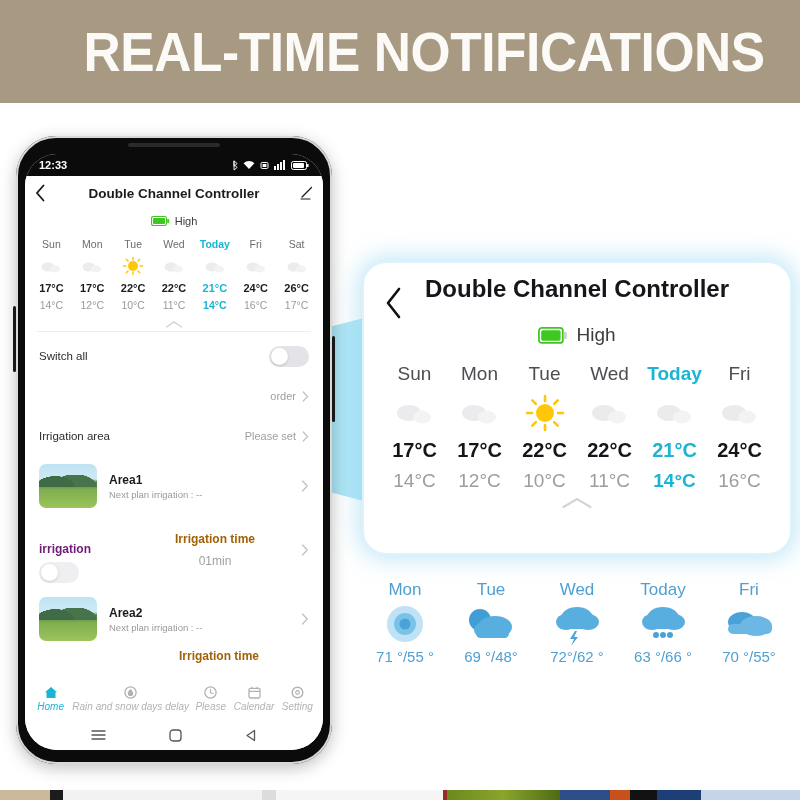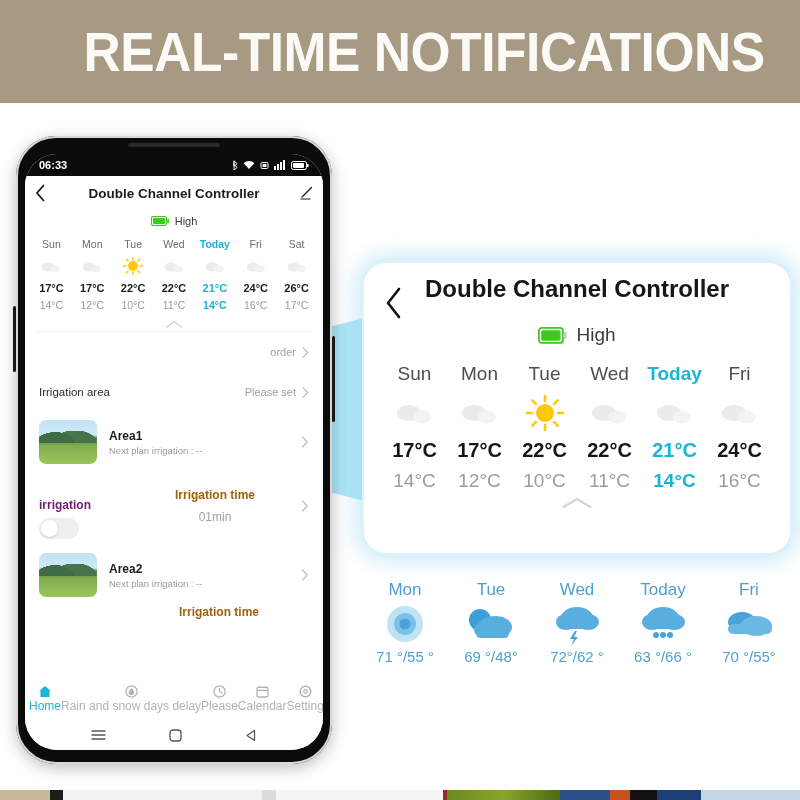--- a/index.html
+++ b/index.html
@@ -186,21 +186,21 @@
   .irr-time { font-size: 12px; color: #a0a0a4; margin-top: 8px; }
 
   
   .tabbar {
     margin-top: auto; flex: none;
     height: 44px; display: flex; align-items: center;
     background: #ffffff; padding: 0 4px;
   }
   .tab { flex: 1; text-align: center; }
   .tab-ico { height: 16px; display: flex; align-items: center; justify-content: center; }
-  .tab-lbl { font-size: 12px; color: #b2b2b6; margin-top: 0; white-space: nowrap; }
+  .tab-lbl { font-size: 10px; color: #b2b2b6; margin-top: 0; white-space: nowrap; font-style: italic; }
   .tab.active .tab-lbl { color: #1ab4d4; }
 
   .navbar {
     height: 30px; flex: none;
     background: #ffffff;
     display: flex; align-items: center; justify-content: space-around;
     padding: 0 34px;
   }
 
   
@@ -274,21 +274,21 @@
 
 <div class="phone">
   <div class="phone-outline"></div>
   <div class="phone-speaker"></div>
   <div class="phone-btn-left"></div>
   <div class="phone-btn-right"></div>
 
   <div class="screen">
 
     <div class="statusbar">
-      <span>06:33</span>
+      <span>12:33</span>
       <span class="status-icons">
         <svg width="7" height="11" viewBox="0 0 7 11">
           <path d="M2 1 L5.2 3.6 L2 6.2 L2 0.8 L2 10 L5.2 7.4 L2 4.8" fill="none" stroke="#fff" stroke-width="0.9"></path>
         </svg>
         <svg width="12" height="10" viewBox="0 0 12 10">
           <path d="M6 9 L0.6 3.2 A8 8 0 0 1 11.4 3.2 Z" fill="#fff"></path>
         </svg>
         <svg width="11" height="9" viewBox="0 0 11 9">
           <rect x="2" y="1.5" width="7" height="6" rx="1.2" fill="none" stroke="#fff" stroke-width="1"></rect>
           <rect x="3.6" y="3" width="3.8" height="3" fill="#fff"></rect>
@@ -406,20 +406,24 @@
     </div>
 
     <div class="fc-collapse">
       <svg width="18" height="9" viewBox="0 0 18 9">
         <path d="M1.5 7 L9 1.8 L16.5 7" fill="none" stroke="#d2d2d6" stroke-width="1.4" stroke-linecap="round"></path>
       </svg>
     </div>
 
     <div class="divider"></div>
 
+    <div class="row row-sw">
+      <span class="row-label">Switch all</span>
+      <span class="toggle"></span>
+    </div>
 
     <div class="row row-order">
       <span class="row-right">
         <span>order</span>
         <svg width="7" height="11" viewBox="0 0 7 11">
             <path d="M1.3 1 L5.6 5.5 L1.3 10" fill="none" stroke="#c3c3c7" stroke-width="1.3" stroke-linecap="round"></path>
           </svg>
       </span>
     </div>
 

